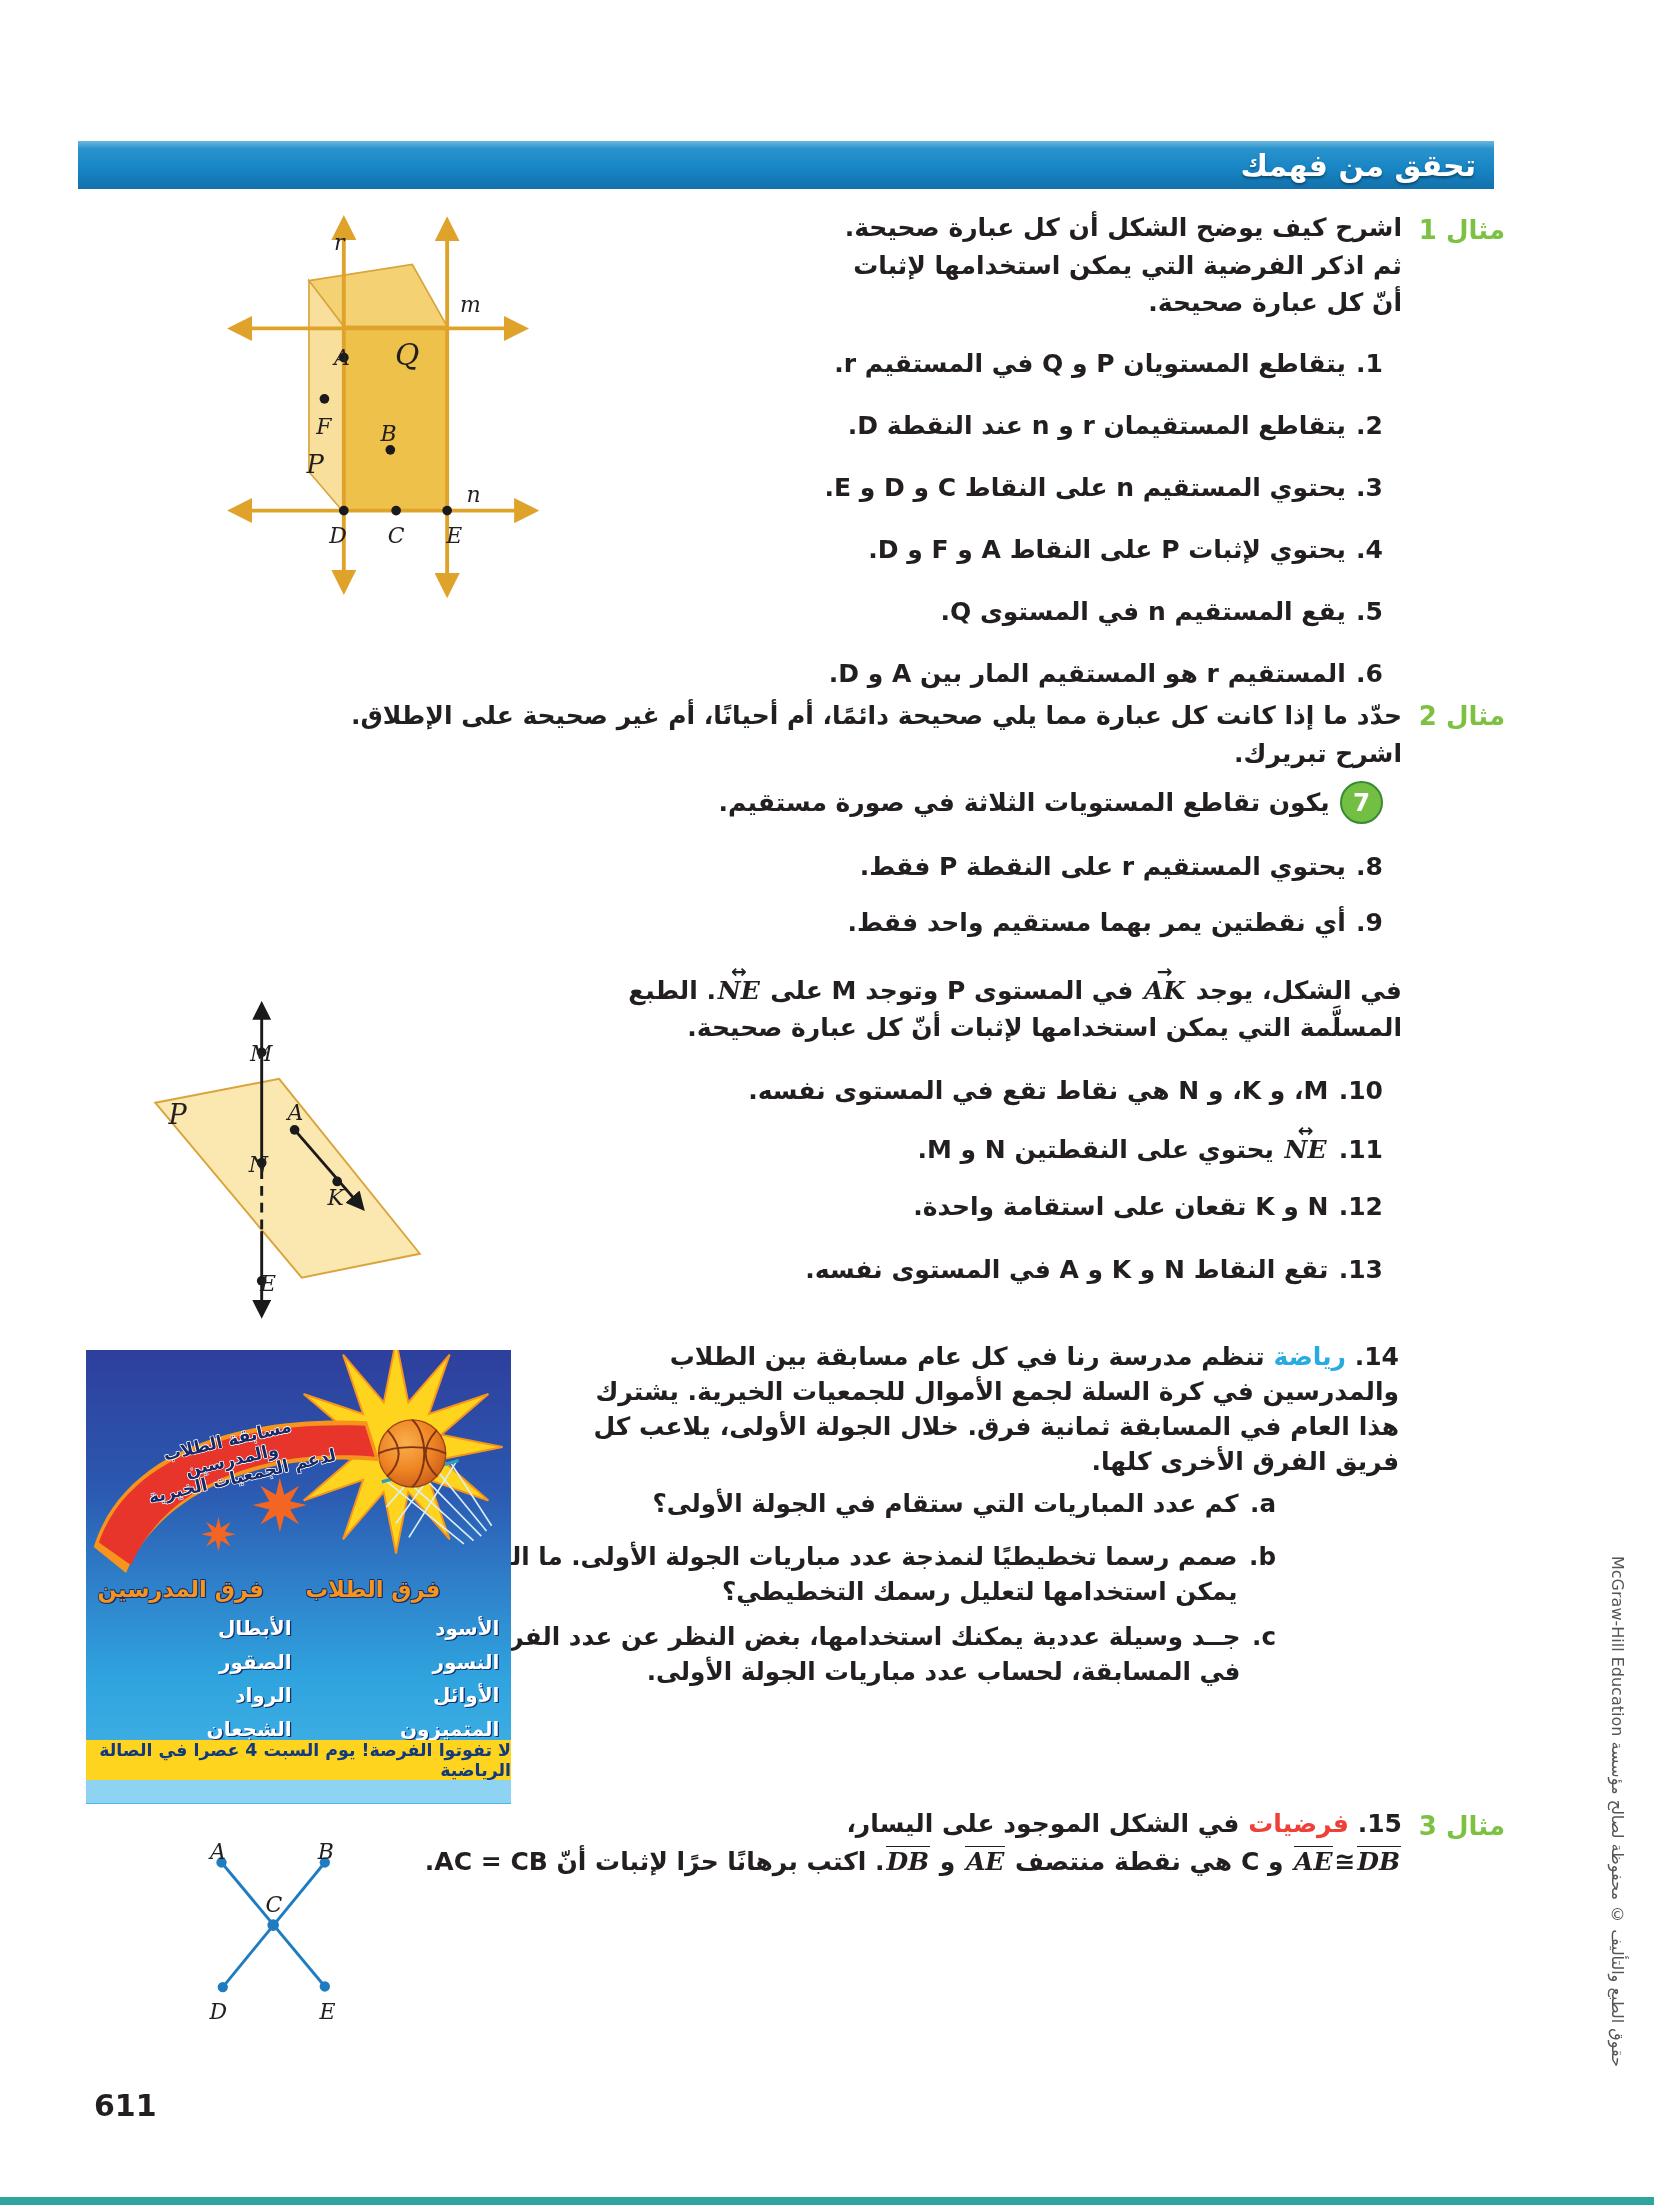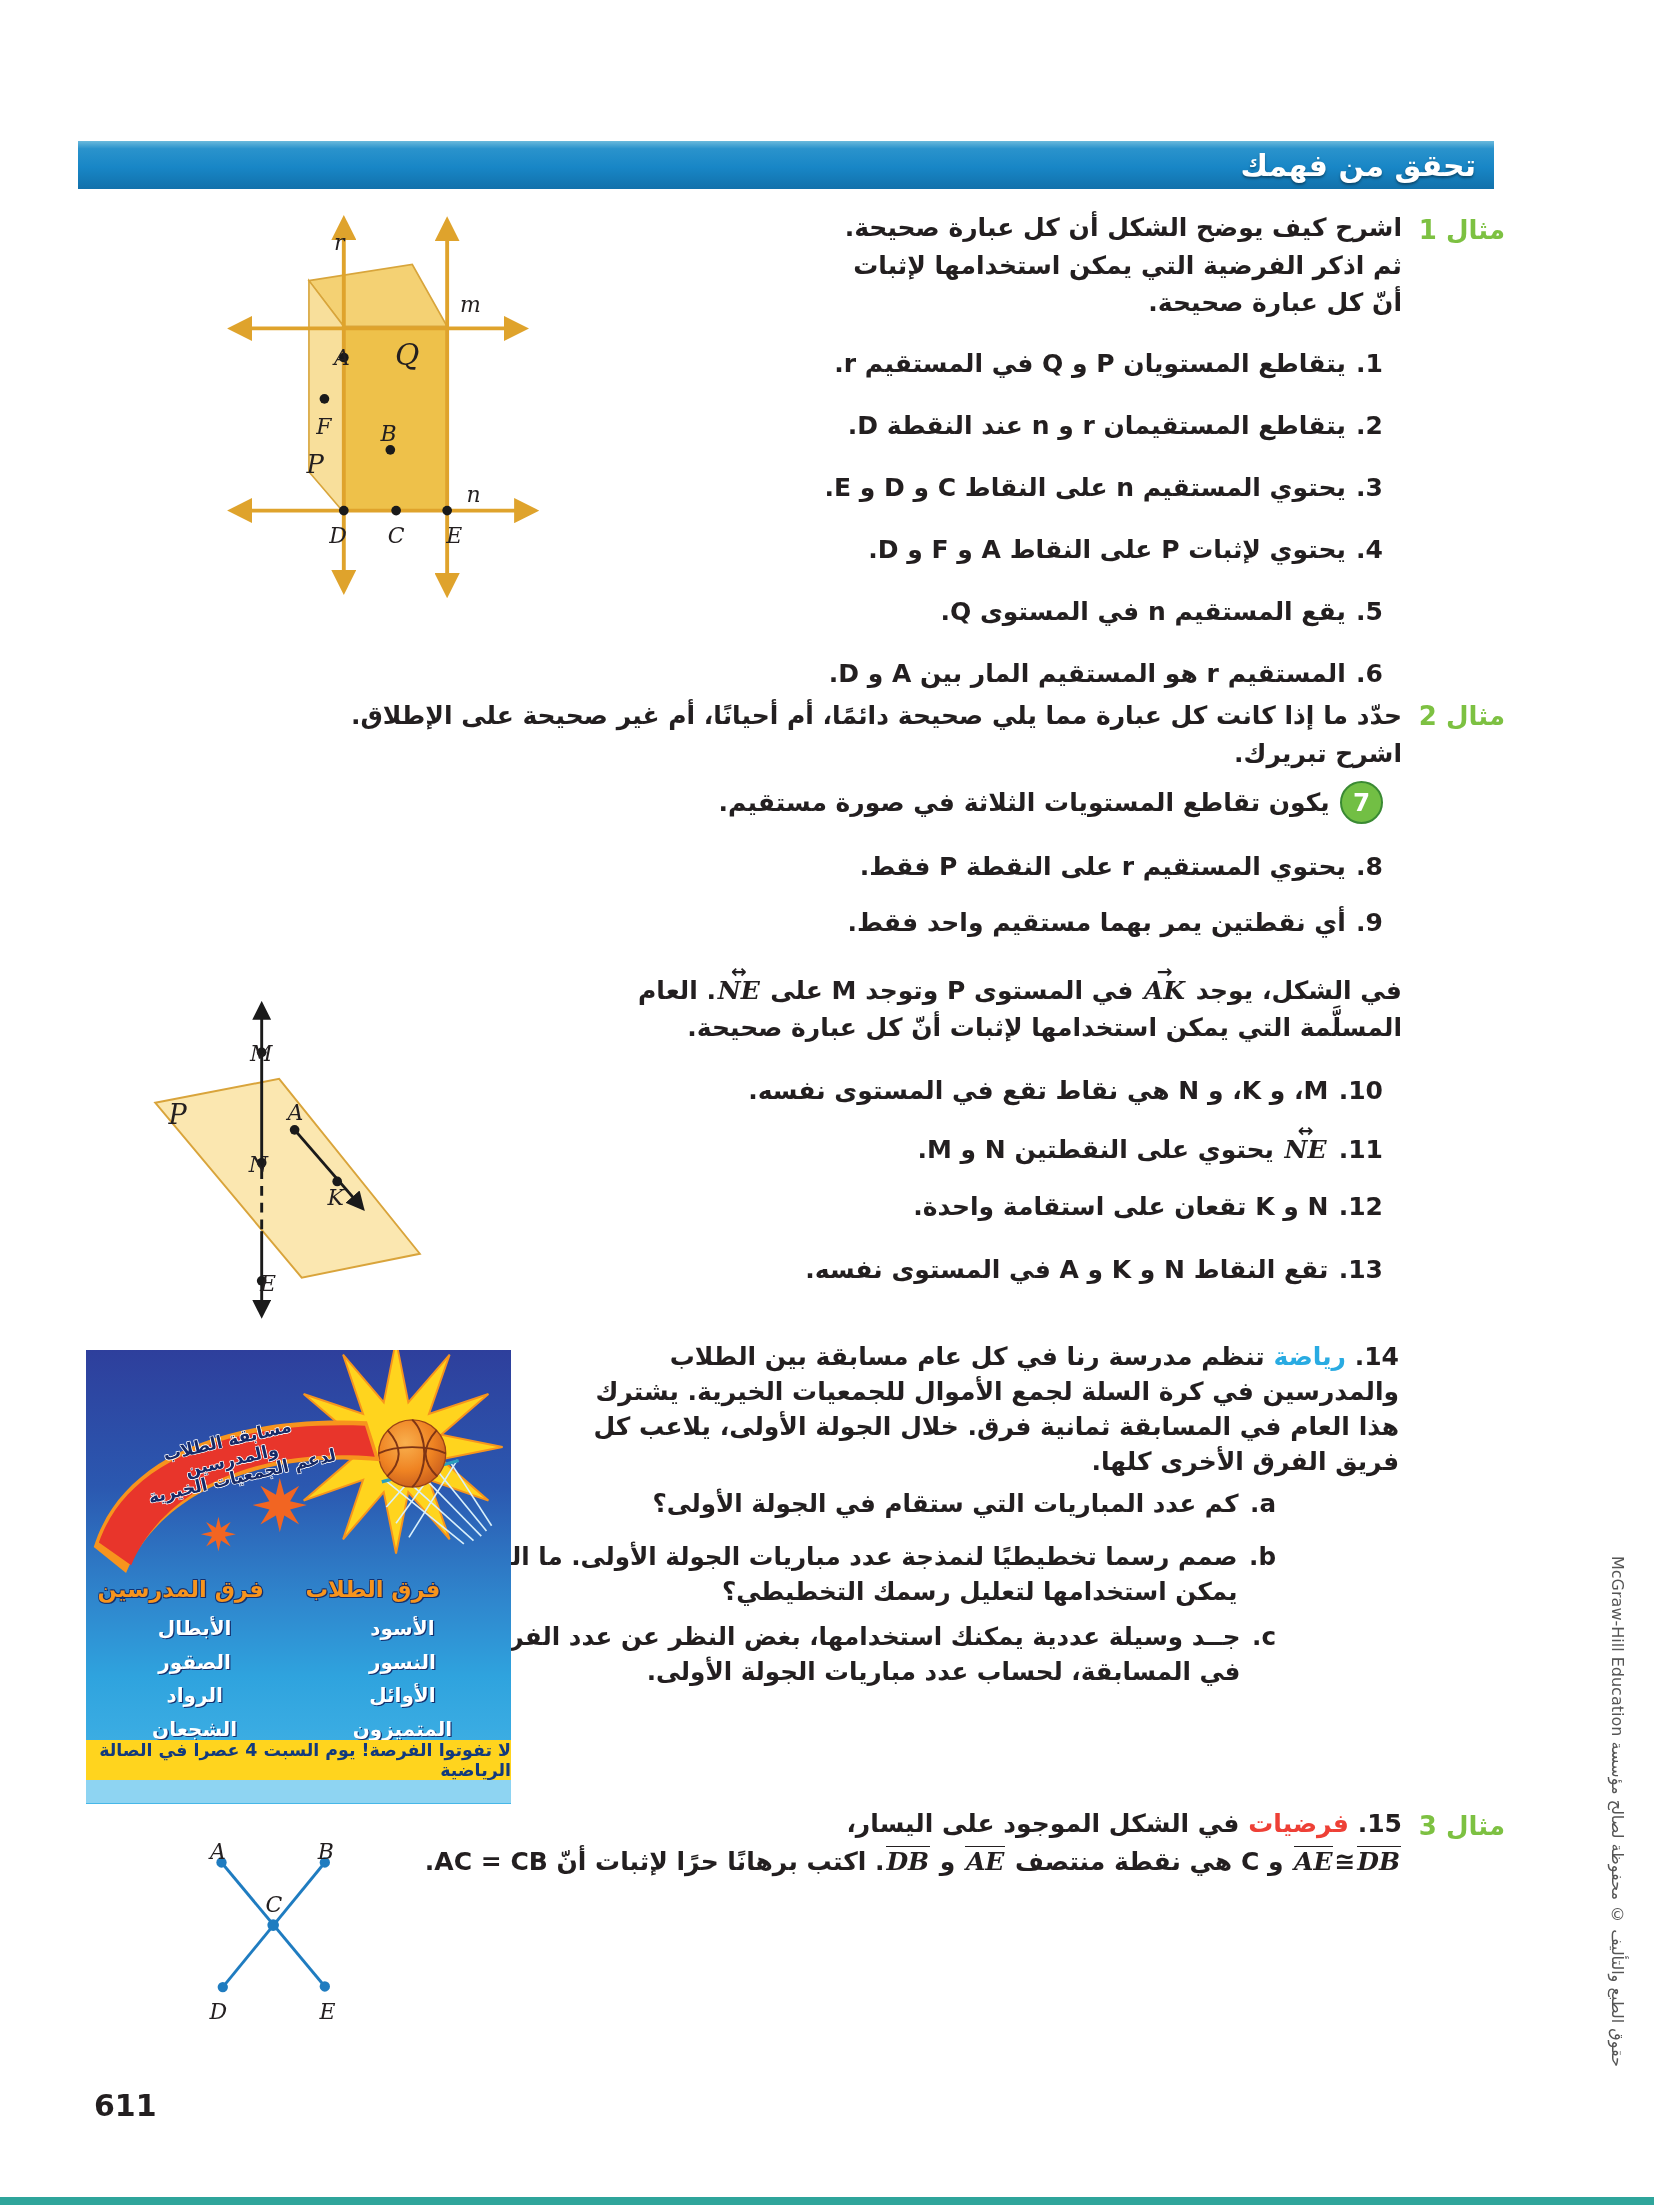--- a/index.html
+++ b/index.html
@@ -57,21 +57,21 @@
 
   
   #poster { left:86px; top:1350px; width:425px; height:454px; overflow:hidden;
     background:linear-gradient(180deg,#2e3f9c 0%, #2b58b0 30%, #2f86cd 55%, #2fa3de 72%, #47b7e8 100%); }
   .banner-txt { position:absolute; text-align:center; transform:rotate(-13deg);
     font-size:17.4px; font-weight:700; color:#172a67;
     text-shadow:-0.6px -0.6px 0 #fff, 0.6px -0.6px 0 #fff, -0.6px 0.6px 0 #fff, 0.6px 0.6px 0 #fff; }
   .col-head { position:absolute; top:226px; width:194px; text-align:left;
     font-size:22.6px; font-weight:700; color:#f7941d;
     text-shadow:1.3px 1.3px 0 #15306e, -0.6px -0.6px 0 #15306e, 0.6px -0.6px 0 #15306e, -0.6px 0.6px 0 #15306e; }
-  .team { position:absolute; width:194px; text-align:center; font-weight:700;
+  .team { position:absolute; width:194px; text-align:right; font-weight:700;
     font-size:20px; color:#ffffff; text-shadow:1.3px 1.3px 0 #15306e; }
   .poster-footer { position:absolute; left:0; right:0; top:390px; height:40px;
     background:#ffd41e; display:flex; align-items:center; justify-content:center;
     font-size:17.4px; font-weight:700; color:#123a7d; }
   .poster-strip { position:absolute; left:0; right:0; top:430px; height:23px; background:#8ed4f2; }
 
   .page-num { left:94px; top:2088px; font-size:30px; font-weight:700; direction:ltr; }
   .copyright { top:1518px; right:27px; height:549px; writing-mode:vertical-rl;
     font-size:16px; color:#555; font-weight:400; }
   .bottom-strip { left:0; right:0; bottom:0; height:7.8px; background:#2fa59b; }
@@ -158,21 +158,21 @@
   <div class="row" style="top:852px">
     <span class="qnum">8.</span>
     <span>يحتوي المستقيم r على النقطة P فقط.</span>
   </div>
   <div class="row" style="top:908px">
     <span class="qnum">9.</span>
     <span>أي نقطتين يمر بهما مستقيم واحد فقط.</span>
   </div>
 
   <div class="line" style="top:976px">
-    <span>في الشكل، يوجد </span><span class="mtok ov-ray">AK</span><span> في المستوى P وتوجد M على </span><span class="mtok ov-dbl">NE</span><span>. العام</span>
+    <span>في الشكل، يوجد </span><span class="mtok ov-ray">AK</span><span> في المستوى P وتوجد M على </span><span class="mtok ov-dbl">NE</span><span>. الطبع</span>
   </div>
   <div class="line" style="top:1013px">المسلَّمة التي يمكن استخدامها لإثبات أنّ كل عبارة صحيحة.</div>
 
   <div class="row" style="top:1076px">
     <span class="qnum">10.</span>
     <span>M، و K، و N هي نقاط تقع في المستوى نفسه.</span>
   </div>
   <div class="row" style="top:1135px">
     <span class="qnum">11.</span>
     <span><span class="mtok ov-dbl">NE</span><span> يحتوي على النقطتين N و M.</span></span>

